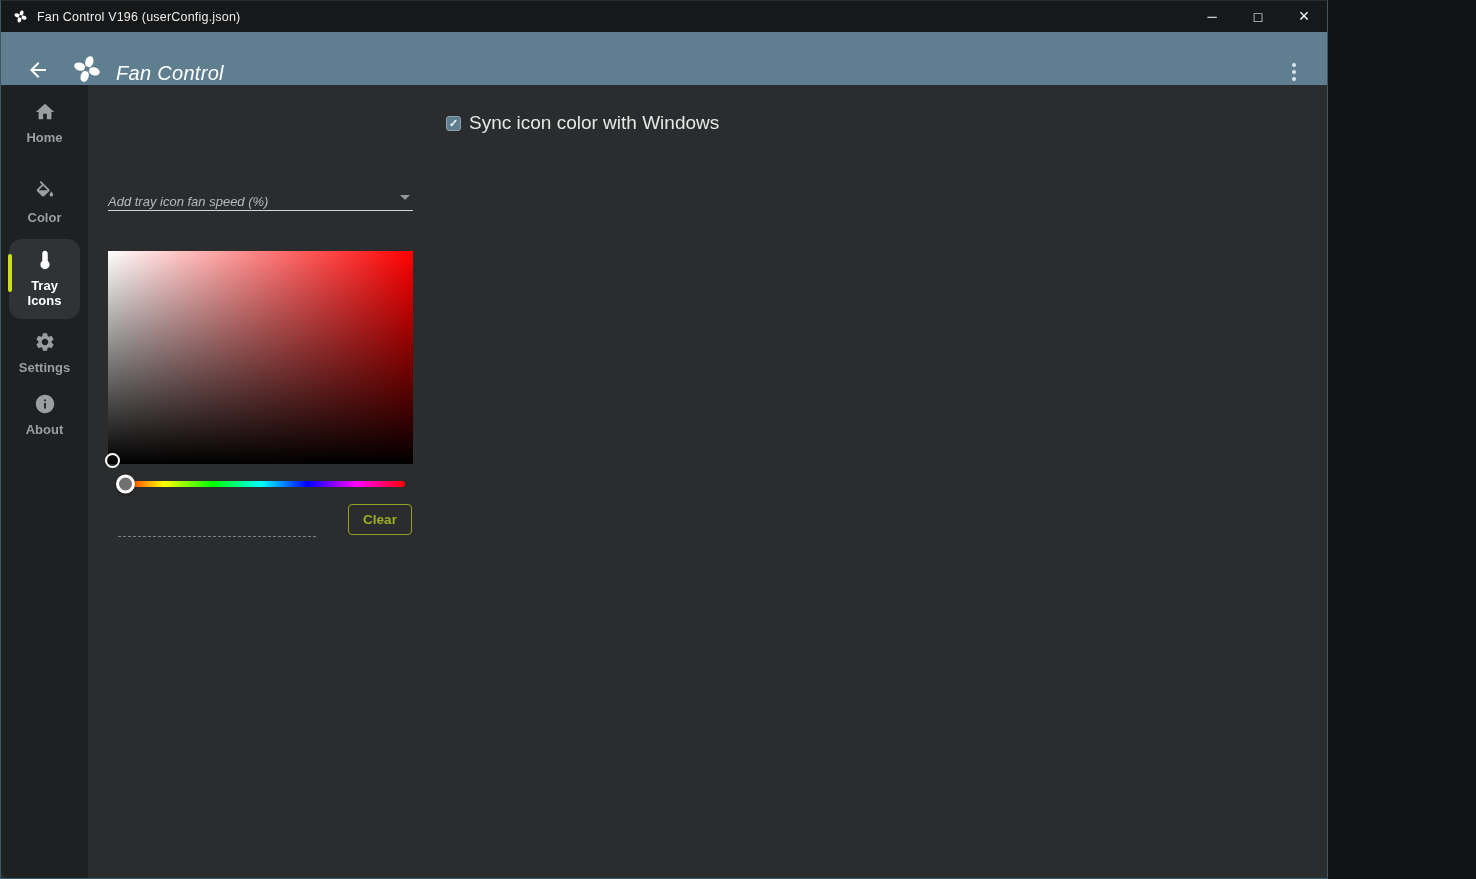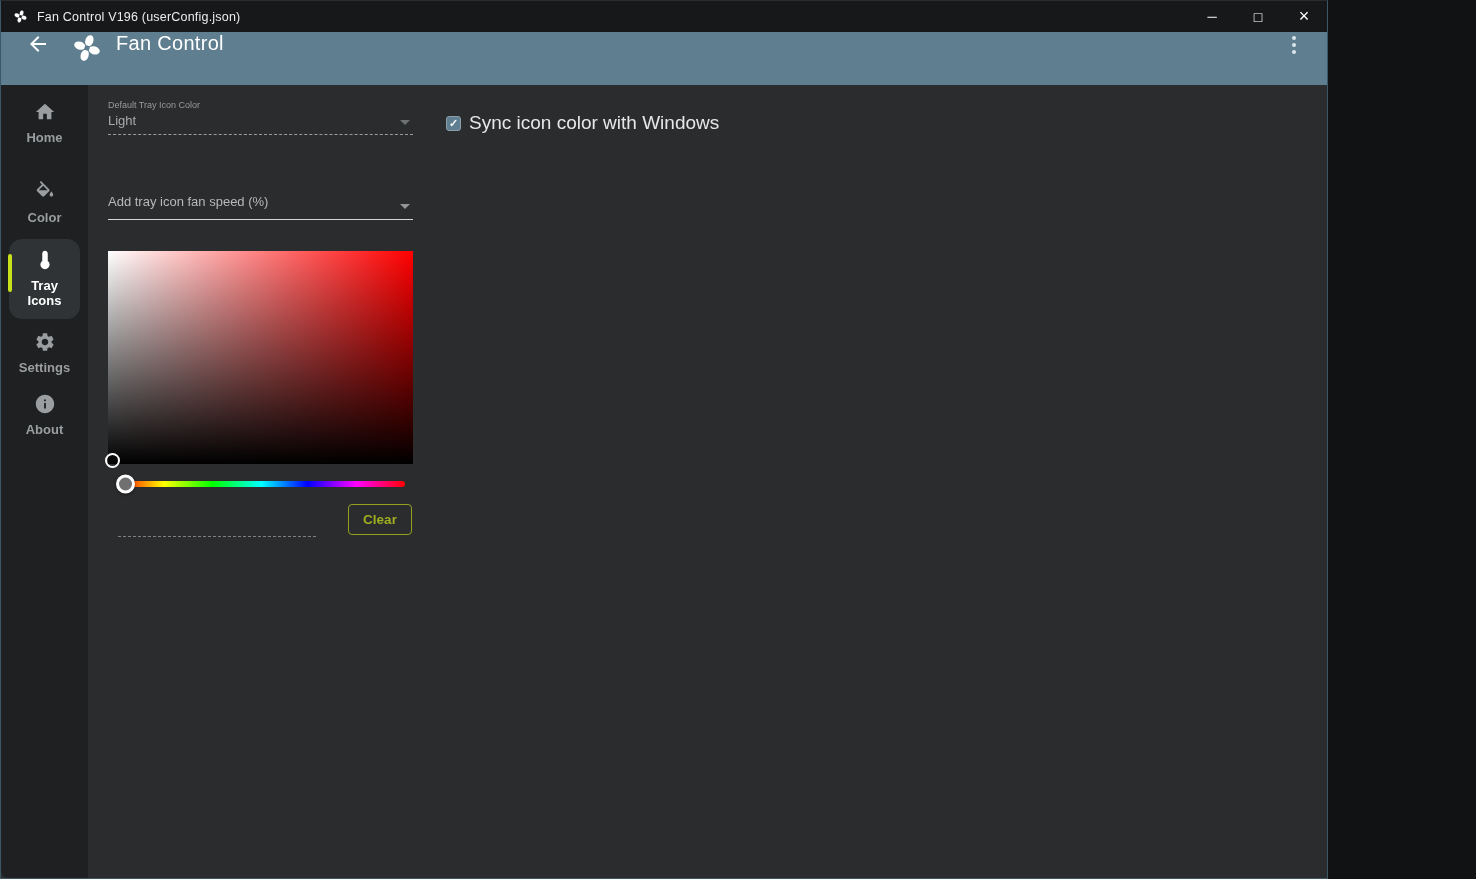--- a/index.html
+++ b/index.html
@@ -31,21 +31,21 @@
     color: #ffffff; font-size: 13px; cursor: pointer; background: transparent; border: 0;
     font-family: "Liberation Sans", sans-serif;
   }
   .tb-btn.close { font-size: 18px; font-weight: 400; }
   .tb-btn.max { font-size: 14px; }
 
   
   .appbar {
     height: 53px; flex: 0 0 53px;
     background: #5f7e8f;
-    display: flex; align-items: flex-start;
+    display: flex; align-items: flex-end; font-style: italic;
   }
   .back-btn { margin-left: 25px; display: flex; cursor: pointer; background: none; border: 0; }
   .appbar-logo { margin-left: 21px; display: flex; }
   .appbar-title { margin-left: 13px; color: #ffffff; font-size: 20px; font-weight: 500; letter-spacing: .3px; }
   .kebab { margin-left: auto; margin-right: 27px; display: flex; flex-direction: column; gap: 3px; cursor: pointer; background:none; border:0; padding: 4px; }
   .kebab i { width: 4px; height: 4px; border-radius: 50%; background: #dde6ea; display: block; }
 
   
   .app-body { flex: 1; display: flex; min-height: 0; }
 
@@ -84,21 +84,21 @@
   .field-placeholder { font-size: 13px; color: #b7b9ba; line-height: 16px; }
   .field .chev {
     position: absolute; right: 3px; bottom: 10px;
     width: 0; height: 0;
     border-left: 5px solid transparent; border-right: 5px solid transparent;
     border-top: 5px solid #939596;
   }
   .field.disabled .chev { border-top-color: #6f7273; bottom: 9px; }
   .field.f1 { top: 15px; padding-bottom: 5px; border-bottom: 1px dashed #9a9c9d; }
   .field.f2 { top: 66px; padding-bottom: 9px; border-bottom: 1px solid #d4d6d7; }
-  .field.f3 { top: 109px; padding-bottom: 9px; border-bottom: 1px solid #d4d6d7; }
+  .field.f3 { top: 109px; border-bottom: 1px solid #d4d6d7; font-style: italic; }
 
   
   .sync-row { position: absolute; left: 358px; top: 27px; display: flex; align-items: center; cursor: pointer; }
   .checkbox {
     width: 15px; height: 15px; border-radius: 3px;
     background: #5f7e8f; border: 1px solid #8ba0ab;
     display: flex; align-items: center; justify-content: center;
     color: #f2f5f6; font-size: 11px; font-weight: 700; line-height: 1;
   }
   .sync-label { margin-left: 8px; font-size: 19px; color: #e6e7e7; }
@@ -243,25 +243,20 @@
           <svg width="22" height="22" viewBox="0 0 24 24">
               <path d="M12 2C6.48 2 2 6.48 2 12s4.48 10 10 10 10-4.48 10-10S17.52 2 12 2zm1 15h-2v-6h2v6zm0-8h-2V7h2v2z"></path>
             </svg>
         </span>
         <span class="nav-label">About</span>
       </div>
     </nav>
 
     <main class="content">
 
-      <div class="field f1 disabled">
-        <div class="field-label">Default Tray Icon Color</div>
-        <div class="field-value">Light</div>
-        <span class="chev"></span>
-      </div>
 
 
       <div class="field f3">
         <div class="field-placeholder">Add tray icon fan speed (%)</div>
         <span class="chev"></span>
       </div>
 
       <div class="sync-row">
         <span class="checkbox">✓</span>
         <span class="sync-label">Sync icon color with Windows</span>

